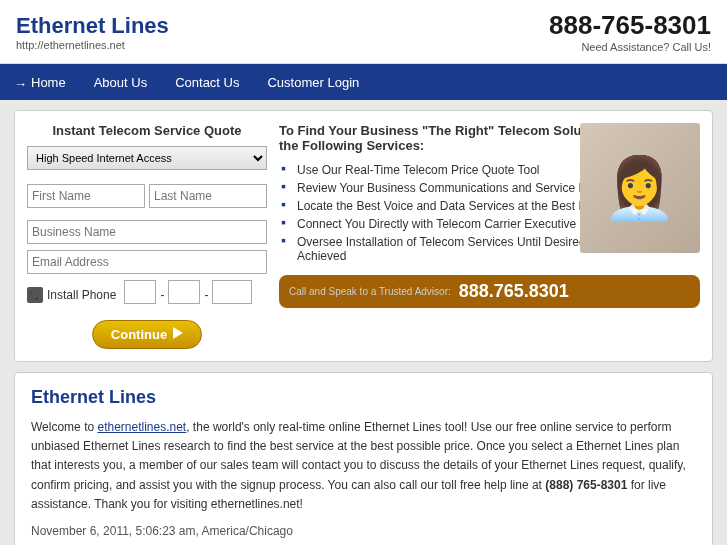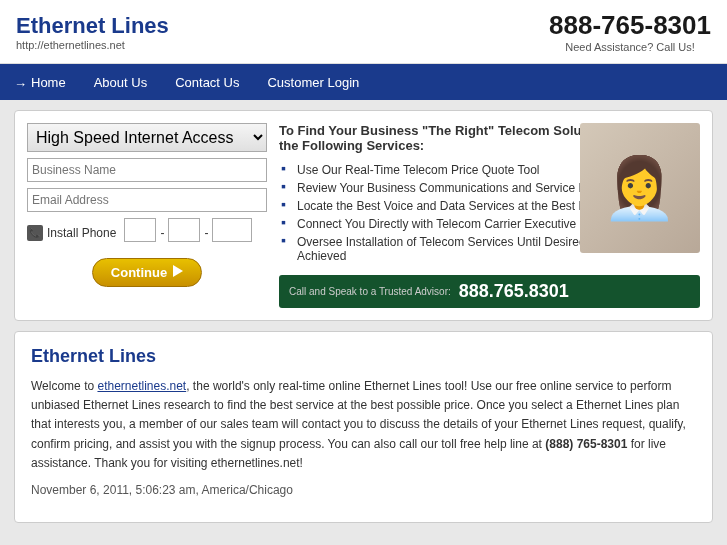--- a/index.html
+++ b/index.html
@@ -2,55 +2,55 @@
 <html><head>
   <meta charset="utf-8">
   <style>
     * { margin: 0; padding: 0; box-sizing: border-box; }
     body { font-family: Arial, sans-serif; font-size: 13px; background: #e8e8e8; color: #333; width: 727px; }
 
     
     #header { background: #fff; padding: 10px 16px; display: flex; justify-content: space-between; align-items: center; border-bottom: 1px solid #ddd; }
     #header-left .site-title { font-size: 22px; font-weight: bold; color: #1a3a8c; }
     #header-left .site-url { font-size: 11px; color: #555; }
-    #header-right { text-align: center; }
+    #header-right { text-align: right; }
     #header-right .phone { font-size: 26px; font-weight: bold; color: #1a1a1a; }
     #header-right .tagline { font-size: 11px; color: #555; }
 
     
     #nav { background: #1a3a8c; padding: 0; display: flex; align-items: center; height: 36px; }
     #nav a { color: #fff; text-decoration: none; font-size: 13px; padding: 8px 14px; display: block; }
     #nav a.home { display: flex; align-items: center; gap: 4px; }
 
     
     #main { padding: 10px 14px; }
 
     
     #quote-section { background: #fff; border: 1px solid #ccc; border-radius: 4px; margin-bottom: 10px; padding: 12px; display: flex; gap: 12px; }
     #quote-left { width: 240px; flex-shrink: 0; }
     #quote-left h3 { font-size: 13px; font-weight: bold; color: #333; margin-bottom: 8px; text-align: center; }
-    #quote-left select { width: 100%; padding: 4px; font-size: 16px; border: 1px solid #aaa; margin-bottom: 6px; background: linear-gradient(to bottom, #f5f5f5, #e0e0e0); }
+    #quote-left select { width: 100%; padding: 4px; font-size: 11px; border: 1px solid #aaa; margin-bottom: 14px; background: linear-gradient(to bottom, #f5f5f5, #e0e0e0); }
     #name-row { display: flex; gap: 4px; margin-bottom: 6px; }
     #name-row input { width: 50%; padding: 4px; font-size: 12px; border: 1px solid #aaa; }
     #quote-left input[type="text"] { width: 100%; padding: 4px; font-size: 12px; border: 1px solid #aaa; margin-bottom: 6px; }
     #phone-row { display: flex; align-items: center; gap: 4px; margin-bottom: 10px; }
     #phone-row .phone-icon { width: 16px; height: 16px; background: #555; border-radius: 2px; display: inline-flex; align-items: center; justify-content: center; font-size: 9px; color: #fff; flex-shrink: 0; }
     #phone-row label { font-size: 12px; color: #333; margin-right: 4px; }
     #phone-row input { width: 36px; padding: 3px; font-size: 12px; border: 1px solid #aaa; text-align: center; }
     #phone-row span { font-size: 12px; }
     #continue-btn { background: linear-gradient(to bottom, #e8c000, #c89000); border: 1px solid #a07000; border-radius: 20px; padding: 6px 18px; font-size: 13px; font-weight: bold; color: #fff; cursor: pointer; display: flex; gap: 6px; margin: 0 auto; }
     #continue-btn .arrow { width: 0; height: 0; border-top: 6px solid transparent; border-bottom: 6px solid transparent; border-left: 10px solid #fff; }
 
     
     #quote-right { flex: 1; position: relative; }
     #quote-right h3 { font-size: 13px; font-weight: bold; color: #333; margin-bottom: 8px; }
     #quote-right ul { padding-left: 0; list-style: none; margin-bottom: 10px; }
     #quote-right ul li { font-size: 12px; color: #333; padding: 2px 16px 2px 18px; position: relative; }
     #quote-right ul li::before { content: '▪'; color: #1a3a8c; position: absolute; left: 2px; font-size: 14px; top: -1px; }
-    #cta-bar { background: #14532d; color: #fff; padding: 6px 10px; border-radius: 3px; display: flex; align-items: center; gap: 8px; }
+    #cta-bar { background: #a16207; color: #fff; padding: 6px 10px; border-radius: 8px; display: flex; align-items: center; gap: 8px; }
     #cta-bar .cta-text { font-size: 10px; color: #ccc; }
     #cta-bar .cta-phone { font-size: 18px; font-weight: bold; color: #fff; }
     #quote-person { position: absolute; right: 0; top: 0; width: 120px; height: 130px; background: linear-gradient(135deg, #d4c8b8 0%, #b8a898 100%); border-radius: 3px; overflow: hidden; display: flex; align-items: center; justify-content: center; }
     
     #quote-person::after { content: '👩‍💼'; font-size: 60px; }
 
     
     #about-section { background: #fff; border: 1px solid #ccc; border-radius: 4px; margin-bottom: 10px; padding: 14px 16px; }
     #about-section h2 { font-size: 18px; color: #1a3a8c; font-weight: bold; margin-bottom: 10px; }
     #about-section p { font-size: 12px; color: #333; line-height: 1.6; margin-bottom: 8px; }
@@ -84,23 +84,28 @@
   </a>
   <a href="#">
     <span>Customer Login</span>
   </a>
 </div>
 
 <div id="main">
 
   <div id="quote-section">
     <div id="quote-left">
+      <h3>Instant Telecom Service Quote</h3>
       <select>
         <option>High Speed Internet Access</option>
       </select>
+      <div id="name-row">
+        <input type="text" placeholder="First Name" style="">
+        <input type="text" placeholder="Last Name" style="">
+      </div>
       <input type="text" placeholder="Business Name" style="">
       <input type="text" placeholder="Email Address" style="">
       <div id="phone-row">
         <span class="phone-icon">📞</span>
         <label>Install Phone</label>
         <input type="text" style="width: 32px;">
         <span>-</span>
         <input type="text" style="width: 32px;">
         <span>-</span>
         <input type="text" style="width: 40px;">

